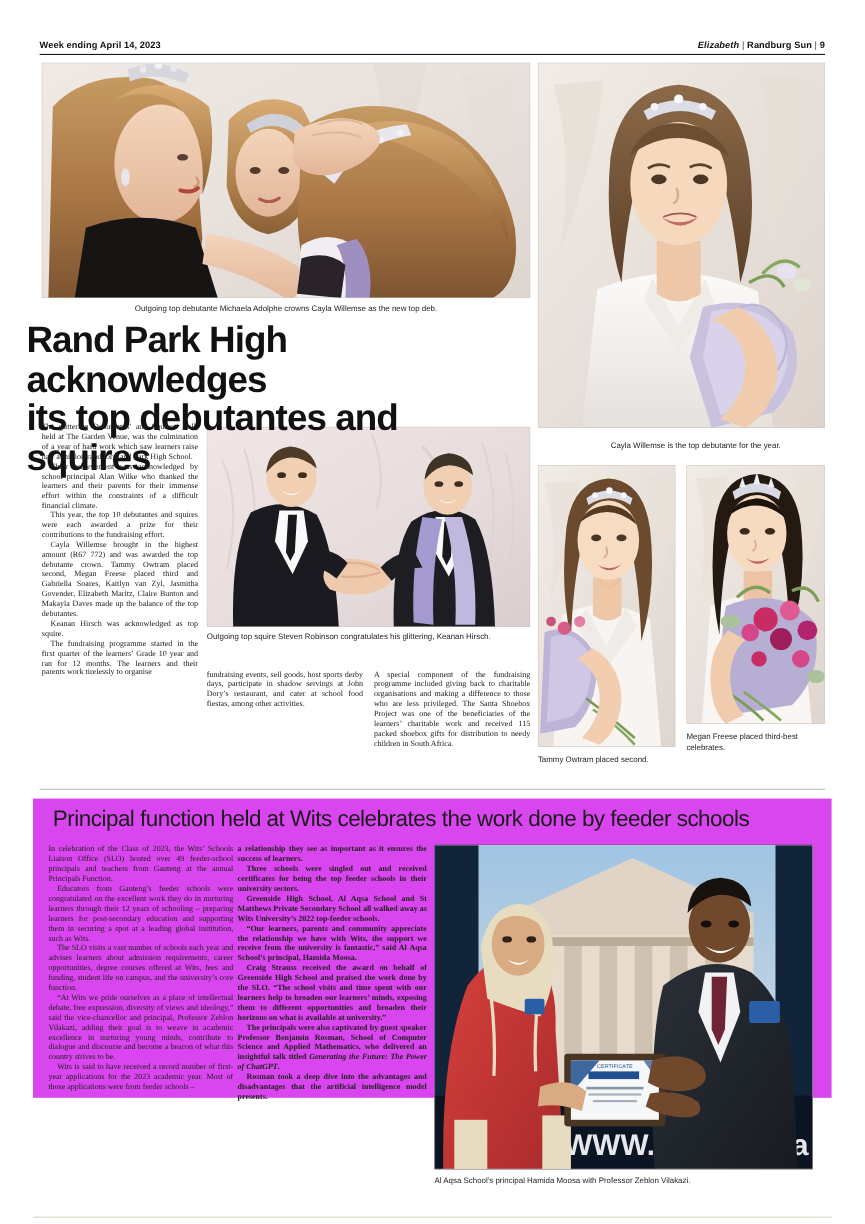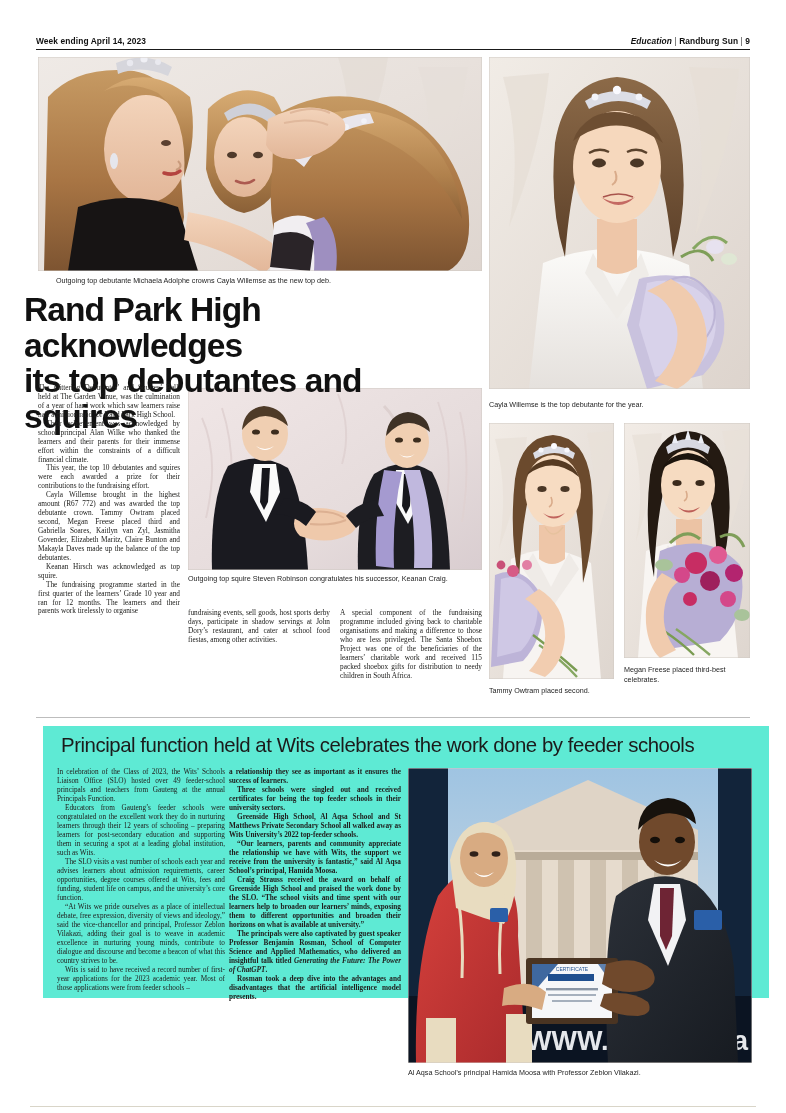--- a/index.html
+++ b/index.html
@@ -51,42 +51,41 @@
     text-align: justify;
     hyphens: auto;
   }
   .col p { text-indent: 8px; margin: 0; }
   .col p.first { text-indent: 0; }
   .col p em { font-style: italic; }
 
   
   .feature {
     position: absolute; left: 30px; top: 726px; width: 726px; height: 272px;
-    background: #5eead4;
-    margin-left: 13px;
+    background: #d946ef;
   }
   .feature-headline {
     position: absolute; left: 18px; top: 8px; width: 694px;
     font-family: "Liberation Sans", sans-serif;
     font-weight: 400; font-size: 20.4px; line-height: 1.1;
     letter-spacing: -0.45px; color: #1b1b1b;
   }
 
   .rule-top { position:absolute; left:36px; top:717px; width:714px; height:1px; background:#bdbdbd;}
   .rule-bottom { position:absolute; left:30px; top:1106px; width:726px; height:1px; background:#d9d5c8;}
 </style>
 </head>
 <body>
 
 <div class="page">
 
   <div class="masthead">
     <span class="masthead-left">Week ending April 14, 2023</span>
     <span class="masthead-right">
-      <span class="ital">Education</span><span class="sep"> | </span><span>Randburg Sun</span><span class="sep"> | </span><span>9</span>
+      <span class="ital">Elizabeth</span><span class="sep"> | </span><span>Randburg Sun</span><span class="sep"> | </span><span>9</span>
     </span>
   </div>
 
   <div class="photo" style="left:38px; top:57px; width:444px; height:214px;">
     <svg class="ph-inner" viewBox="0 0 444 214" preserveAspectRatio="none">
       <defs>
         <linearGradient id="bgA" x1="0" y1="0" x2="1" y2="1">
           <stop offset="0%" stop-color="#efeae6"></stop>
             <stop offset="50%" stop-color="#e8e1dc"></stop>
             <stop offset="100%" stop-color="#ded5cf"></stop>
@@ -141,21 +140,21 @@
 
       <path d="M230 62 Q264 44 292 54 Q312 62 306 76 Q292 96 262 102 Q236 104 228 88Z" fill="url(#skinA)"></path>
       <path d="M252 56 q24 -8 40 0" stroke="#e0b89c" stroke-width="2" fill="none"></path>
       <path d="M246 66 q26 -6 44 2" stroke="#e0b89c" stroke-width="2" fill="none"></path>
       <path d="M236 166 Q262 150 286 168 L292 214 L232 214Z" fill="#f1eef1"></path>
       <path d="M286 160 q16 18 12 54 l-22 0 q2 -32 -8 -48Z" fill="#9e8fc0"></path>
       <path d="M236 178 q24 -8 40 6 l-4 30 -40 -4Z" fill="#2a2428"></path>
       <rect x="0" y="0" width="444" height="214" fill="none" stroke="#cfc9c3" stroke-width="1"></rect>
     </svg>
   </div>
-  <div class="caption" style="left:56px; top:276px; width:444px;">Outgoing top debutante Michaela Adolphe crowns Cayla Willemse as the new top deb.</div>
+  <div class="caption" style="left:38px; top:276px; width:444px;text-align:center;">Outgoing top debutante Michaela Adolphe crowns Cayla Willemse as the new top deb.</div>
 
   <div class="photo" style="left:489px; top:57px; width:261px; height:332px;">
     <svg class="ph-inner" viewBox="0 0 261 332" preserveAspectRatio="none">
       <defs>
         <linearGradient id="bgB" x1="0" y1="0" x2="1" y2="1">
           <stop offset="0%" stop-color="#f1ece6"></stop>
             <stop offset="100%" stop-color="#ddd4cd"></stop>
         </linearGradient>
         <linearGradient id="hairC" x1="0" y1="0" x2="0" y2="1">
           <stop offset="0%" stop-color="#8c6a48"></stop>
@@ -199,21 +198,21 @@
       <path d="M176 226 q26 -16 44 10 q14 26 -6 48" fill="none" stroke="#bdb5d6" stroke-width="2"></path>
       <path d="M192 200 q22 -14 32 4" stroke="#7e9e58" stroke-width="3" fill="none"></path>
       <path d="M204 192 q18 -20 34 -6" stroke="#86a762" stroke-width="3" fill="none"></path>
       <ellipse cx="226" cy="190" rx="9" ry="7" fill="#e7e2ef"></ellipse>
       <ellipse cx="240" cy="202" rx="8" ry="6" fill="#dfe7d4"></ellipse>
 
       <path d="M182 222 q34 18 36 60 q-4 36 -30 50 l-22 -8 q26 -26 22 -54 q-6 -28 -30 -36Z" fill="#f0cbae"></path>
       <rect x="0" y="0" width="261" height="332" fill="none" stroke="#cfc9c3" stroke-width="1"></rect>
     </svg>
   </div>
-  <div class="caption" style="left:489px; top:400px; width:261px;">Cayla Willemse is the top debutante for the year.</div>
+  <div class="caption" style="left:502px; top:400px; width:261px;text-align:center;">Cayla Willemse is the top debutante for the year.</div>
 
   <div class="photo" style="left:188px; top:388px; width:294px; height:182px;">
     <svg class="ph-inner" viewBox="0 0 294 182" preserveAspectRatio="none">
       <defs>
         <linearGradient id="bgC" x1="0" y1="0" x2="1" y2="1">
           <stop offset="0%" stop-color="#f0e6e6"></stop>
             <stop offset="60%" stop-color="#e6dcdc"></stop>
             <stop offset="100%" stop-color="#d9cdd0"></stop>
         </linearGradient>
       </defs>
@@ -249,21 +248,21 @@
       <path d="M232 82 q14 44 12 98 l-18 0 q2 -56 -10 -98Z" fill="#c0b8de"></path>
 
       <path d="M112 122 q28 -6 50 6 q12 10 0 18 q-22 12 -50 2 q-12 -12 0 -26Z" fill="#efc9ab"></path>
       <path d="M124 124 q20 -2 32 6" stroke="#dcb092" stroke-width="2" fill="none"></path>
       <path d="M122 136 q22 2 36 -4" stroke="#dcb092" stroke-width="2" fill="none"></path>
       <path d="M96 110 q22 2 32 14 l-10 14 q-14 -12 -30 -12Z" fill="#1a1a20"></path>
       <path d="M188 112 q-20 4 -30 16 l10 12 q12 -12 28 -12Z" fill="#1d1d22"></path>
       <rect x="0" y="0" width="294" height="182" fill="none" stroke="#cfc9c3" stroke-width="1"></rect>
     </svg>
   </div>
-  <div class="caption" style="left:188px; top:574px; width:294px;">Outgoing top squire Steven Robinson congratulates his successor, Keanan Craig.</div>
+  <div class="caption" style="left:188px; top:574px; width:294px;">Outgoing top squire Steven Robinson congratulates his glittering, Keanan Hirsch.</div>
 
   <div class="photo" style="left:489px; top:423px; width:125px; height:256px;">
     <svg class="ph-inner" viewBox="0 0 125 256" preserveAspectRatio="none">
       <defs>
         <linearGradient id="bgD" x1="0" y1="0" x2="1" y2="1">
           <stop offset="0%" stop-color="#f2ece6"></stop>
             <stop offset="100%" stop-color="#ded6cf"></stop>
         </linearGradient>
       </defs>
       <rect width="125" height="256" fill="url(#bgD)"></rect>

